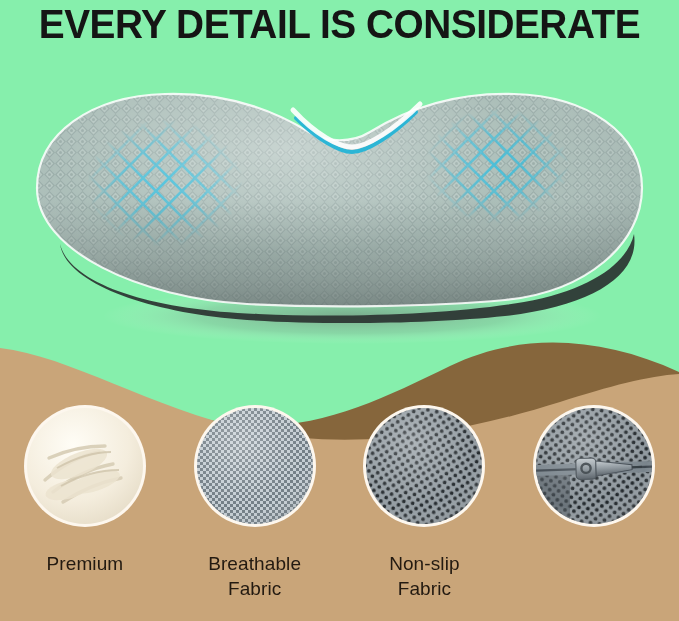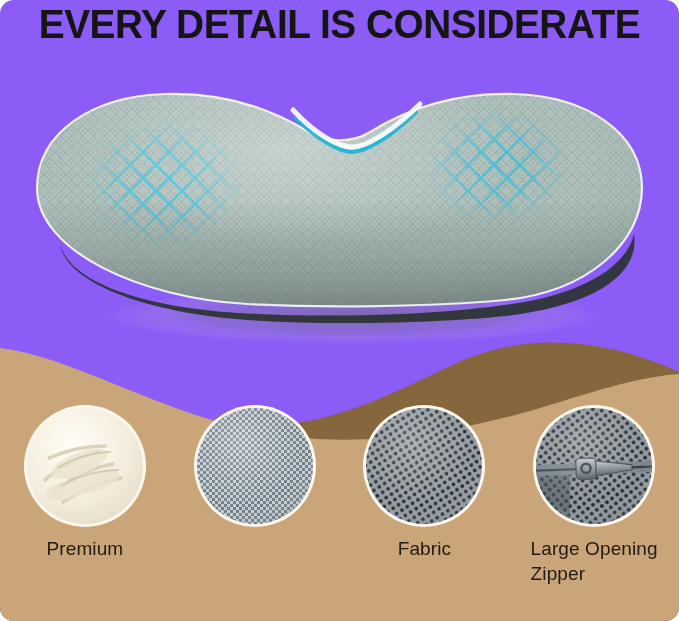--- a/index.html
+++ b/index.html
@@ -5,23 +5,22 @@
   html, body {
     margin: 0;
     padding: 0;
     background: #ffffff;
   }
   #page {
     position: relative;
     width: 679px;
     height: 621px;
     overflow: hidden;
-    background: #8b5cf6;
+    background: #86efac;
     font-family: "Liberation Sans", sans-serif;
-    border-radius: 14px;
   }
 
   
   #headline {
     position: absolute;
     left: 0;
     top: 2px;
     width: 679px;
     text-align: center;
     font-family: "Liberation Sans Narrow", "Liberation Sans", sans-serif;
@@ -88,22 +87,22 @@
   }
   .circle {
     width: 116px;
     height: 116px;
     border-radius: 50%;
     overflow: hidden;
     position: relative;
   }
   .circle svg { display: block; }
   .feature-label {
-    margin-top: 9px;
-    text-align: left;
+    margin-top: 24px;
+    text-align: center;
     font-family: "Liberation Sans Narrow", "Liberation Sans", sans-serif;
     font-size: 19px;
     line-height: 25px;
     color: #231a11;
     letter-spacing: 0.1px;
     max-width: 160px;
   }
 </style>
 </head>
 <body>
@@ -282,20 +281,24 @@
                   <stop offset="0%" stop-color="#ffffff" stop-opacity="0.30"></stop>
                   <stop offset="70%" stop-color="#ffffff" stop-opacity="0.02"></stop>
                   <stop offset="100%" stop-color="#3d464c" stop-opacity="0.35"></stop>
                 </radialGradient>
               </defs>
               <rect width="116" height="116" fill="url(#weave)"></rect>
               <rect width="116" height="116" fill="url(#fabShade)"></rect>
             </svg>
           </div>
         </div>
+        <div class="feature-label">
+          <div>Breathable</div>
+          <div>Fabric</div>
+        </div>
       </div>
 
       <div class="feature">
         <div class="circle-wrap">
           <div class="circle">
             <svg width="116" height="116" viewBox="0 0 116 116" xmlns="http://www.w3.org/2000/svg">
               <defs>
                 <pattern id="dots" width="9" height="9" patternUnits="userSpaceOnUse" patternTransform="rotate(12)">
                   <rect width="9" height="9" fill="#929ba1"></rect>
                   <circle cx="2.4" cy="2.4" r="1.85" fill="#20262a"></circle>
@@ -306,20 +309,21 @@
                   <stop offset="70%" stop-color="#ffffff" stop-opacity="0.02"></stop>
                   <stop offset="100%" stop-color="#2c3338" stop-opacity="0.38"></stop>
                 </radialGradient>
               </defs>
               <rect width="116" height="116" fill="url(#dots)"></rect>
               <rect width="116" height="116" fill="url(#slipShade)"></rect>
             </svg>
           </div>
         </div>
         <div class="feature-label">
+          <div>Non-slip</div>
           <div>Fabric</div>
         </div>
       </div>
 
       <div class="feature">
         <div class="circle-wrap">
           <div class="circle">
             <svg width="116" height="116" viewBox="0 0 116 116" xmlns="http://www.w3.org/2000/svg">
               <defs>
                 <pattern id="dots2" width="9" height="9" patternUnits="userSpaceOnUse" patternTransform="rotate(8)">
@@ -349,22 +353,18 @@
                 <rect x="40" y="50" width="20" height="21" rx="4" fill="url(#pullGrad)" stroke="#3b444b" stroke-width="1.2"></rect>
                 <circle cx="50" cy="60" r="4.6" fill="none" stroke="#2e373d" stroke-width="2.4"></circle>
 
                 <path d="M60,53 L96,58 L96,63 L60,68 Z" fill="url(#pullGrad)" stroke="#39424a" stroke-width="1"></path>
                 <path d="M96,60.5 L106,60.5" stroke="#2e373d" stroke-width="2"></path>
               </g>
               <rect width="116" height="116" fill="url(#zipShade)"></rect>
             </svg>
           </div>
         </div>
-        <div class="feature-label">
-          <div>Large Opening</div>
-          <div>Zipper</div>
-        </div>
       </div>
 
     </div>
   </div>
 
 </div>
 
 </body></html>

